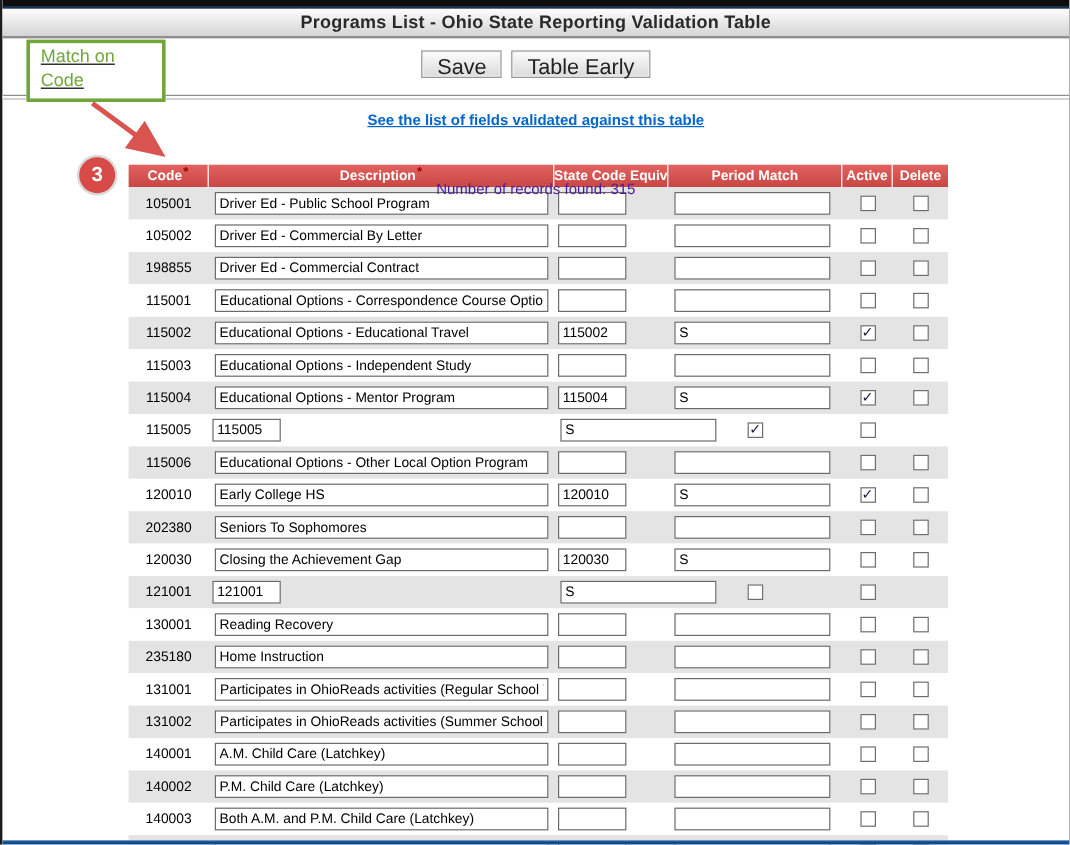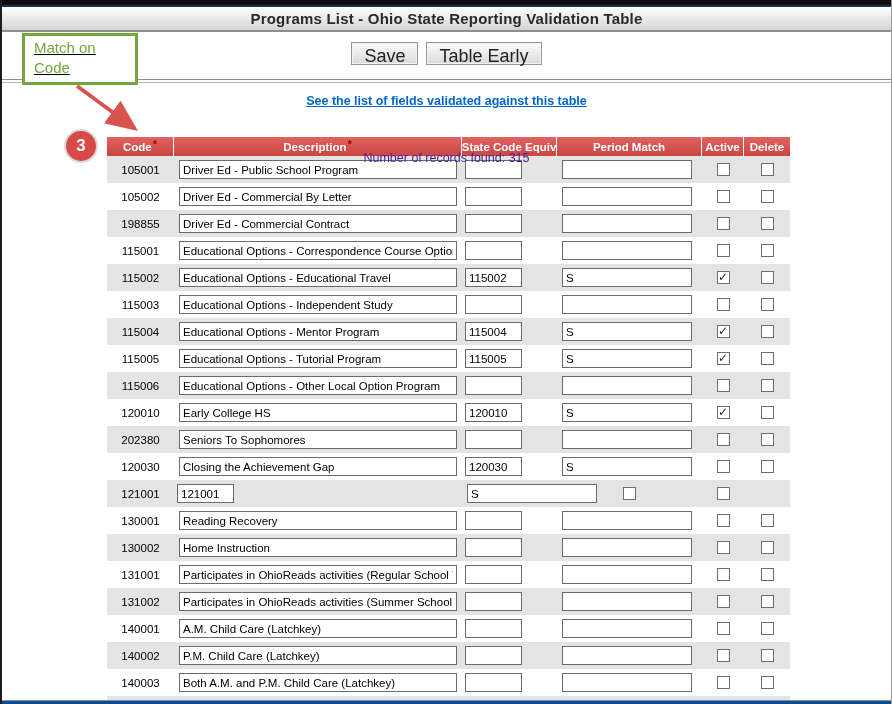--- a/index.html
+++ b/index.html
@@ -246,23 +246,20 @@
           <div class="cell center">
             <div class="checkbox checked">✓</div>
           </div>
           <div class="cell center">
             <div class="checkbox"></div>
           </div>
         </div>
         <div class="trow even">
           <div class="cell code">115005</div>
           <div class="cell">
-            <input type="text" class="tinput desc-input" value="Educational Options - Tutorial Program" style="">
-          </div>
-          <div class="cell">
             <input type="text" class="tinput state-input" value="115005" style="">
           </div>
           <div class="cell">
             <input type="text" class="tinput period-input" value="S" style="">
           </div>
           <div class="cell center">
             <div class="checkbox checked">✓</div>
           </div>
           <div class="cell center">
             <div class="checkbox"></div>
@@ -367,21 +364,21 @@
             <input type="text" class="tinput period-input" style="">
           </div>
           <div class="cell center">
             <div class="checkbox"></div>
           </div>
           <div class="cell center">
             <div class="checkbox"></div>
           </div>
         </div>
         <div class="trow odd">
-          <div class="cell code">130002</div>
+          <div class="cell code">235180</div>
           <div class="cell">
             <input type="text" class="tinput desc-input" value="Home Instruction" style="">
           </div>
           <div class="cell">
             <input type="text" class="tinput state-input" style="">
           </div>
           <div class="cell">
             <input type="text" class="tinput period-input" style="">
           </div>
           <div class="cell center">

